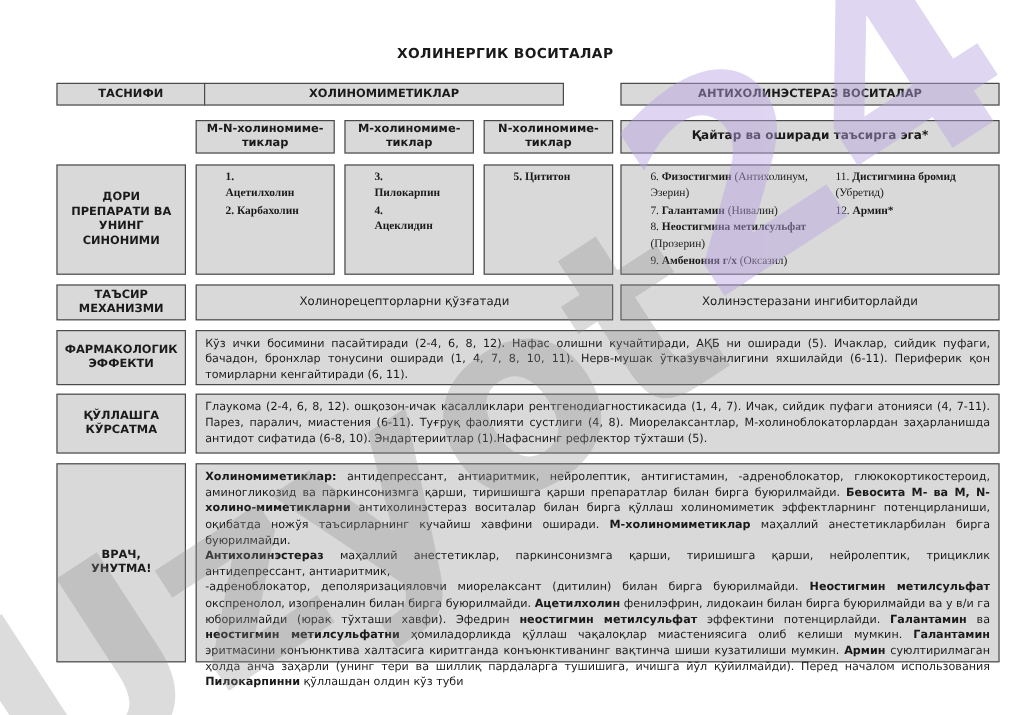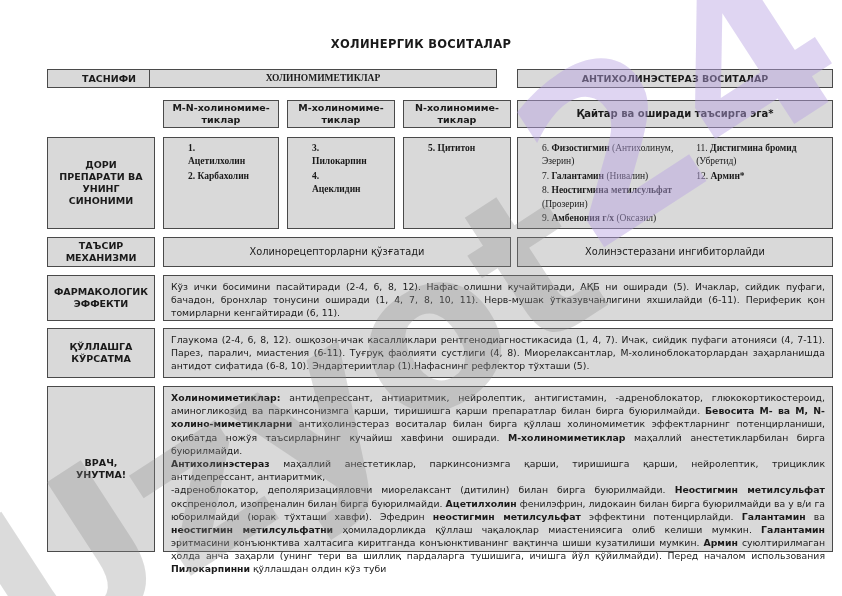--- a/index.html
+++ b/index.html
@@ -43,21 +43,21 @@
 <body>
 
 <div class="page">
 
   <div class="wm wm-gray">Uzyot</div>
   <div class="wm wm-accent">24</div>
 
   <div class="title">ХОЛИНЕРГИК ВОСИТАЛАР</div>
 
   <div class="box hdr" style="left:47px;top:69px;width:124px;height:19px;">ТАСНИФИ</div>
-  <div class="box hdr" style="left:149px;top:69px;width:348px;height:19px;font-family:Liberation Serif, serif;">ХОЛИНОМИМЕТИКЛАР</div>
+  <div class="box hdr" style="left:170px;top:69px;width:300px;height:19px;">ХОЛИНОМИМЕТИКЛАР</div>
   <div class="box hdr" style="left:517px;top:69px;width:316px;height:19px;">АНТИХОЛИНЭСТЕРАЗ ВОСИТАЛАР</div>
 
   <div class="box hdr" style="left:163px;top:100px;width:116px;height:28px;">M-N-холиномиме-тиклар</div>
   <div class="box hdr" style="left:287px;top:100px;width:108px;height:28px;">М-холиномиме-тиклар</div>
   <div class="box hdr" style="left:403px;top:100px;width:108px;height:28px;">N-холиномиме-тиклар</div>
   <div class="box hdr" style="left:517px;top:100px;width:316px;height:28px;font-size:10px;">Қайтар ва оширади таъсирга эга*</div>
 
   <div class="box hdr" style="left:47px;top:137px;width:108px;height:92px;padding:12px 8px;">ДОРИ ПРЕПАРАТИ ВА УНИНГ СИНОНИМИ</div>
   <div class="box cellpad" style="left:163px;top:137px;width:116px;height:92px;">
       <div class="drugline"><span style="font-weight: bold;">1. </span><span style="font-weight: bold;">Ацетилхолин</span></div>

